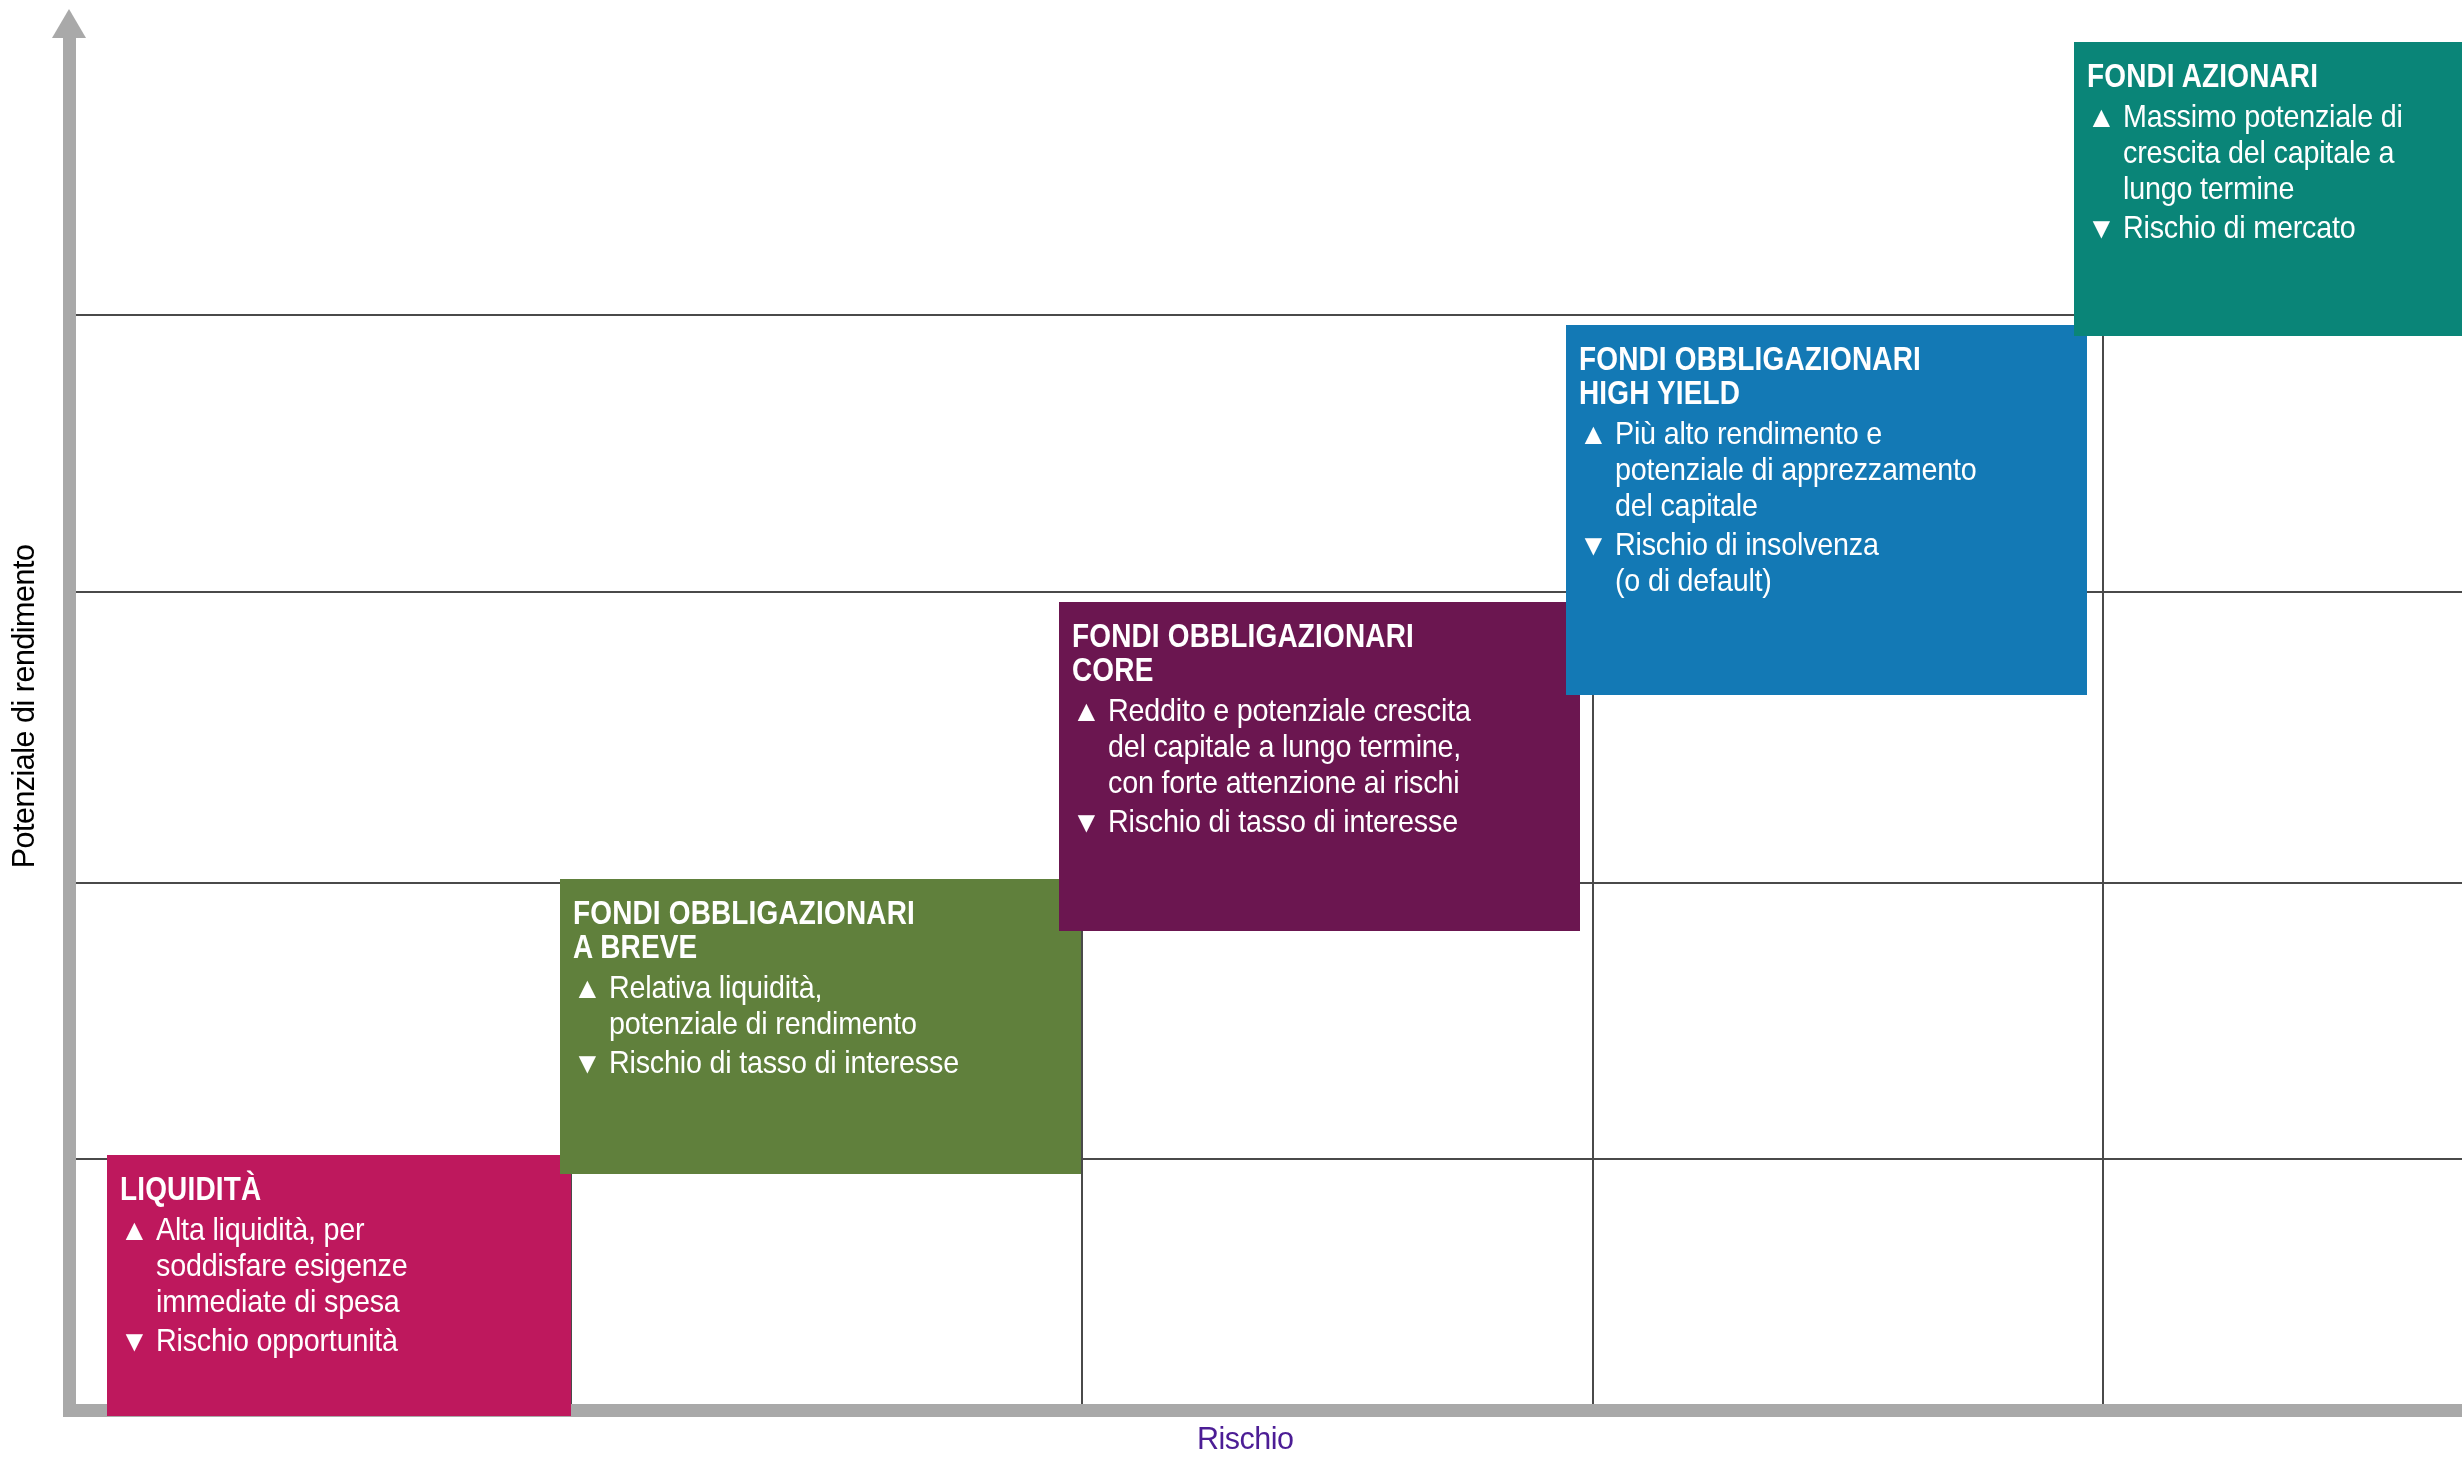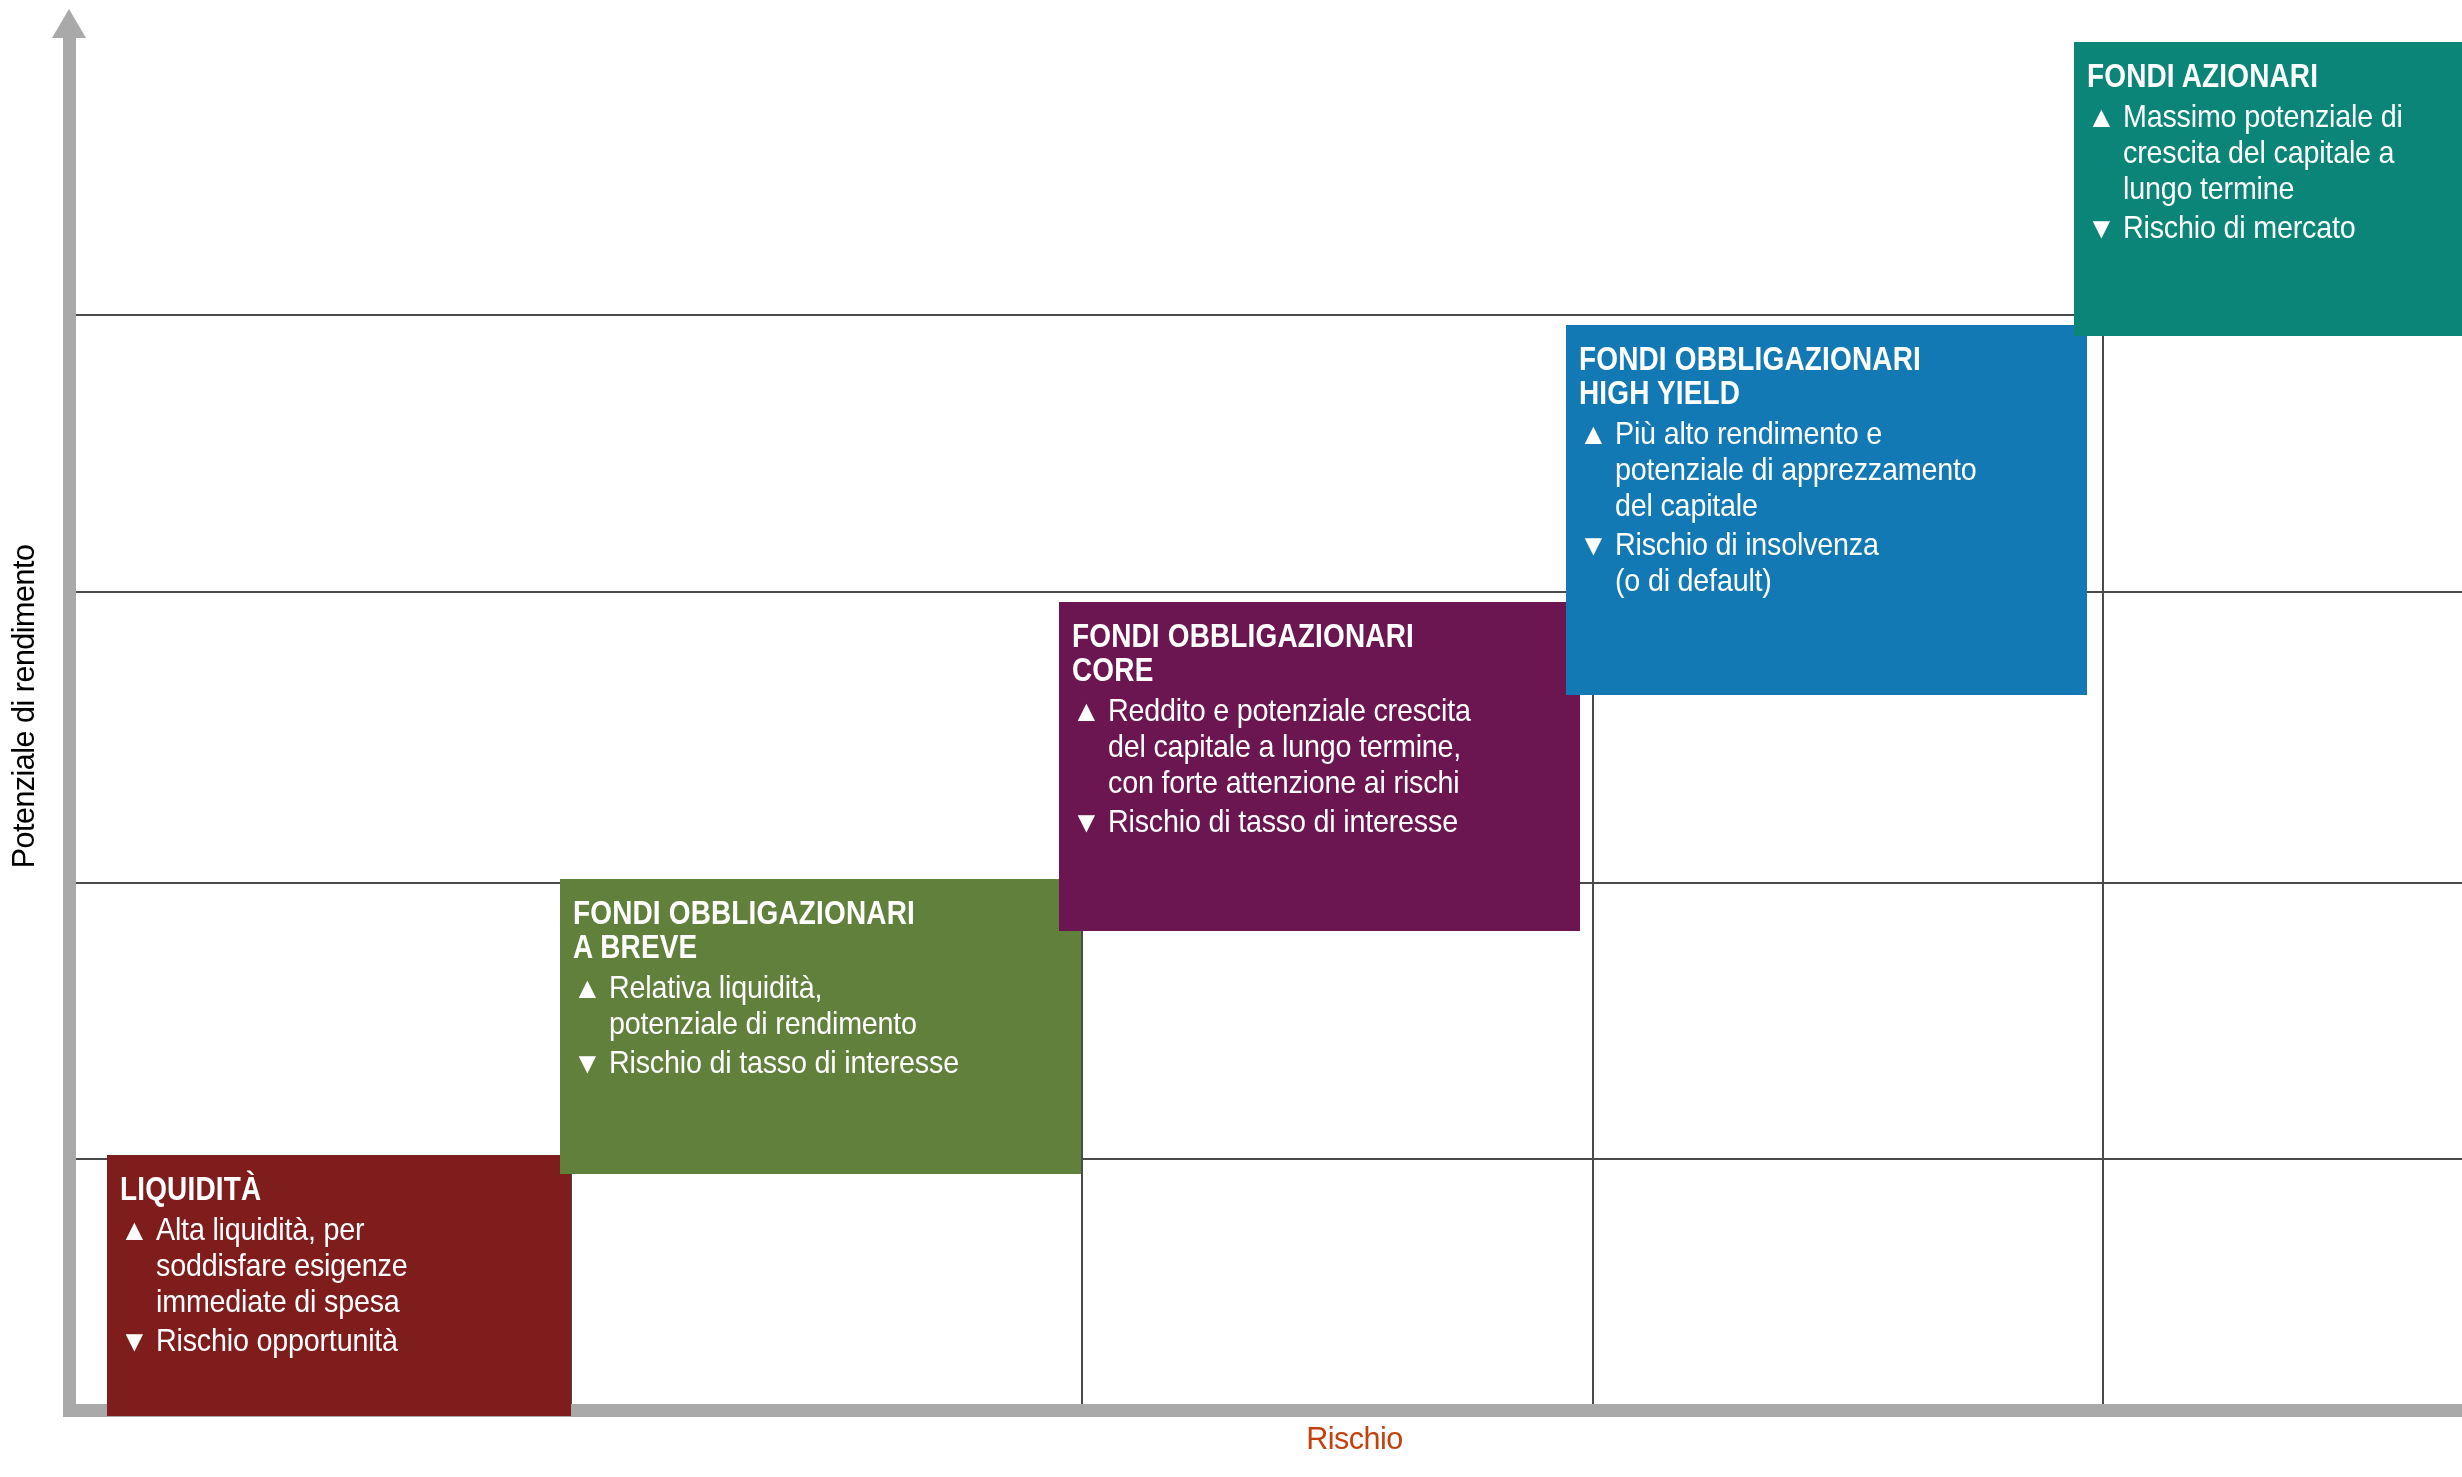--- a/index.html
+++ b/index.html
@@ -17,21 +17,21 @@
   
   .grid-h{position:absolute;height:2px;background:#4a4a4a;}
   .grid-v{position:absolute;width:2px;background:#4a4a4a;}
 
   
   #y-axis-title{position:absolute;left:-198px;top:689px;width:443px;
       text-align:center;font-size:30.5px;color:#000;
       transform:rotate(-90deg);transform-origin:center center;
       font-family:"Liberation Sans",sans-serif;letter-spacing:-0.5px;}
   #x-axis-title{position:absolute;left:1197px;top:1421px;width:315px;
-      text-align:center;font-size:30.5px;color:#c2410c;
+      text-align:left;font-size:30.5px;color:#4c1d95;
       font-family:"Liberation Sans",sans-serif;letter-spacing:-0.5px;}
 
   
   .cat-box{position:absolute;box-sizing:border-box;color:#fff;
       padding:16.7px 14.8px 10.8px 12.8px;overflow:hidden;}
   .cat-title{font-weight:bold;font-size:32.5px;line-height:1.06;
       letter-spacing:0.2px;white-space:pre-line;margin-bottom:5.9px;
       font-family:"Liberation Sans",sans-serif;
       transform:scaleX(0.86);transform-origin:left top;}
   .bullets{margin-top:4.9px;}
@@ -57,21 +57,21 @@
   <div class="grid-v" style="left:1592px;top:591px;height:825px;"></div>
   <div class="grid-v" style="left:2102px;top:314px;height:1102px;"></div>
 
   <div class="axis-line" id="y-axis-line"></div>
   <div class="axis-line" id="x-axis-line"></div>
   <div id="y-axis-head"></div>
 
   <div id="y-axis-title">Potenziale di rendimento</div>
   <div id="x-axis-title">Rischio</div>
 
-  <div class="cat-box" style="left:107px;top:1155px;width:464px;height:261px;background:#7f1d1d;">
+  <div class="cat-box" style="left:107px;top:1155px;width:464px;height:261px;background:#be185d;">
     <div class="cat-title">LIQUIDITÀ</div>
     <div class="bullets">
       <div class="bullet">
         <span class="glyph">▲</span>
         <span class="btext">Alta liquidità, per
 soddisfare esigenze
 immediate di spesa</span>
       </div>
       <div class="bullet">
         <span class="glyph">▼</span>

